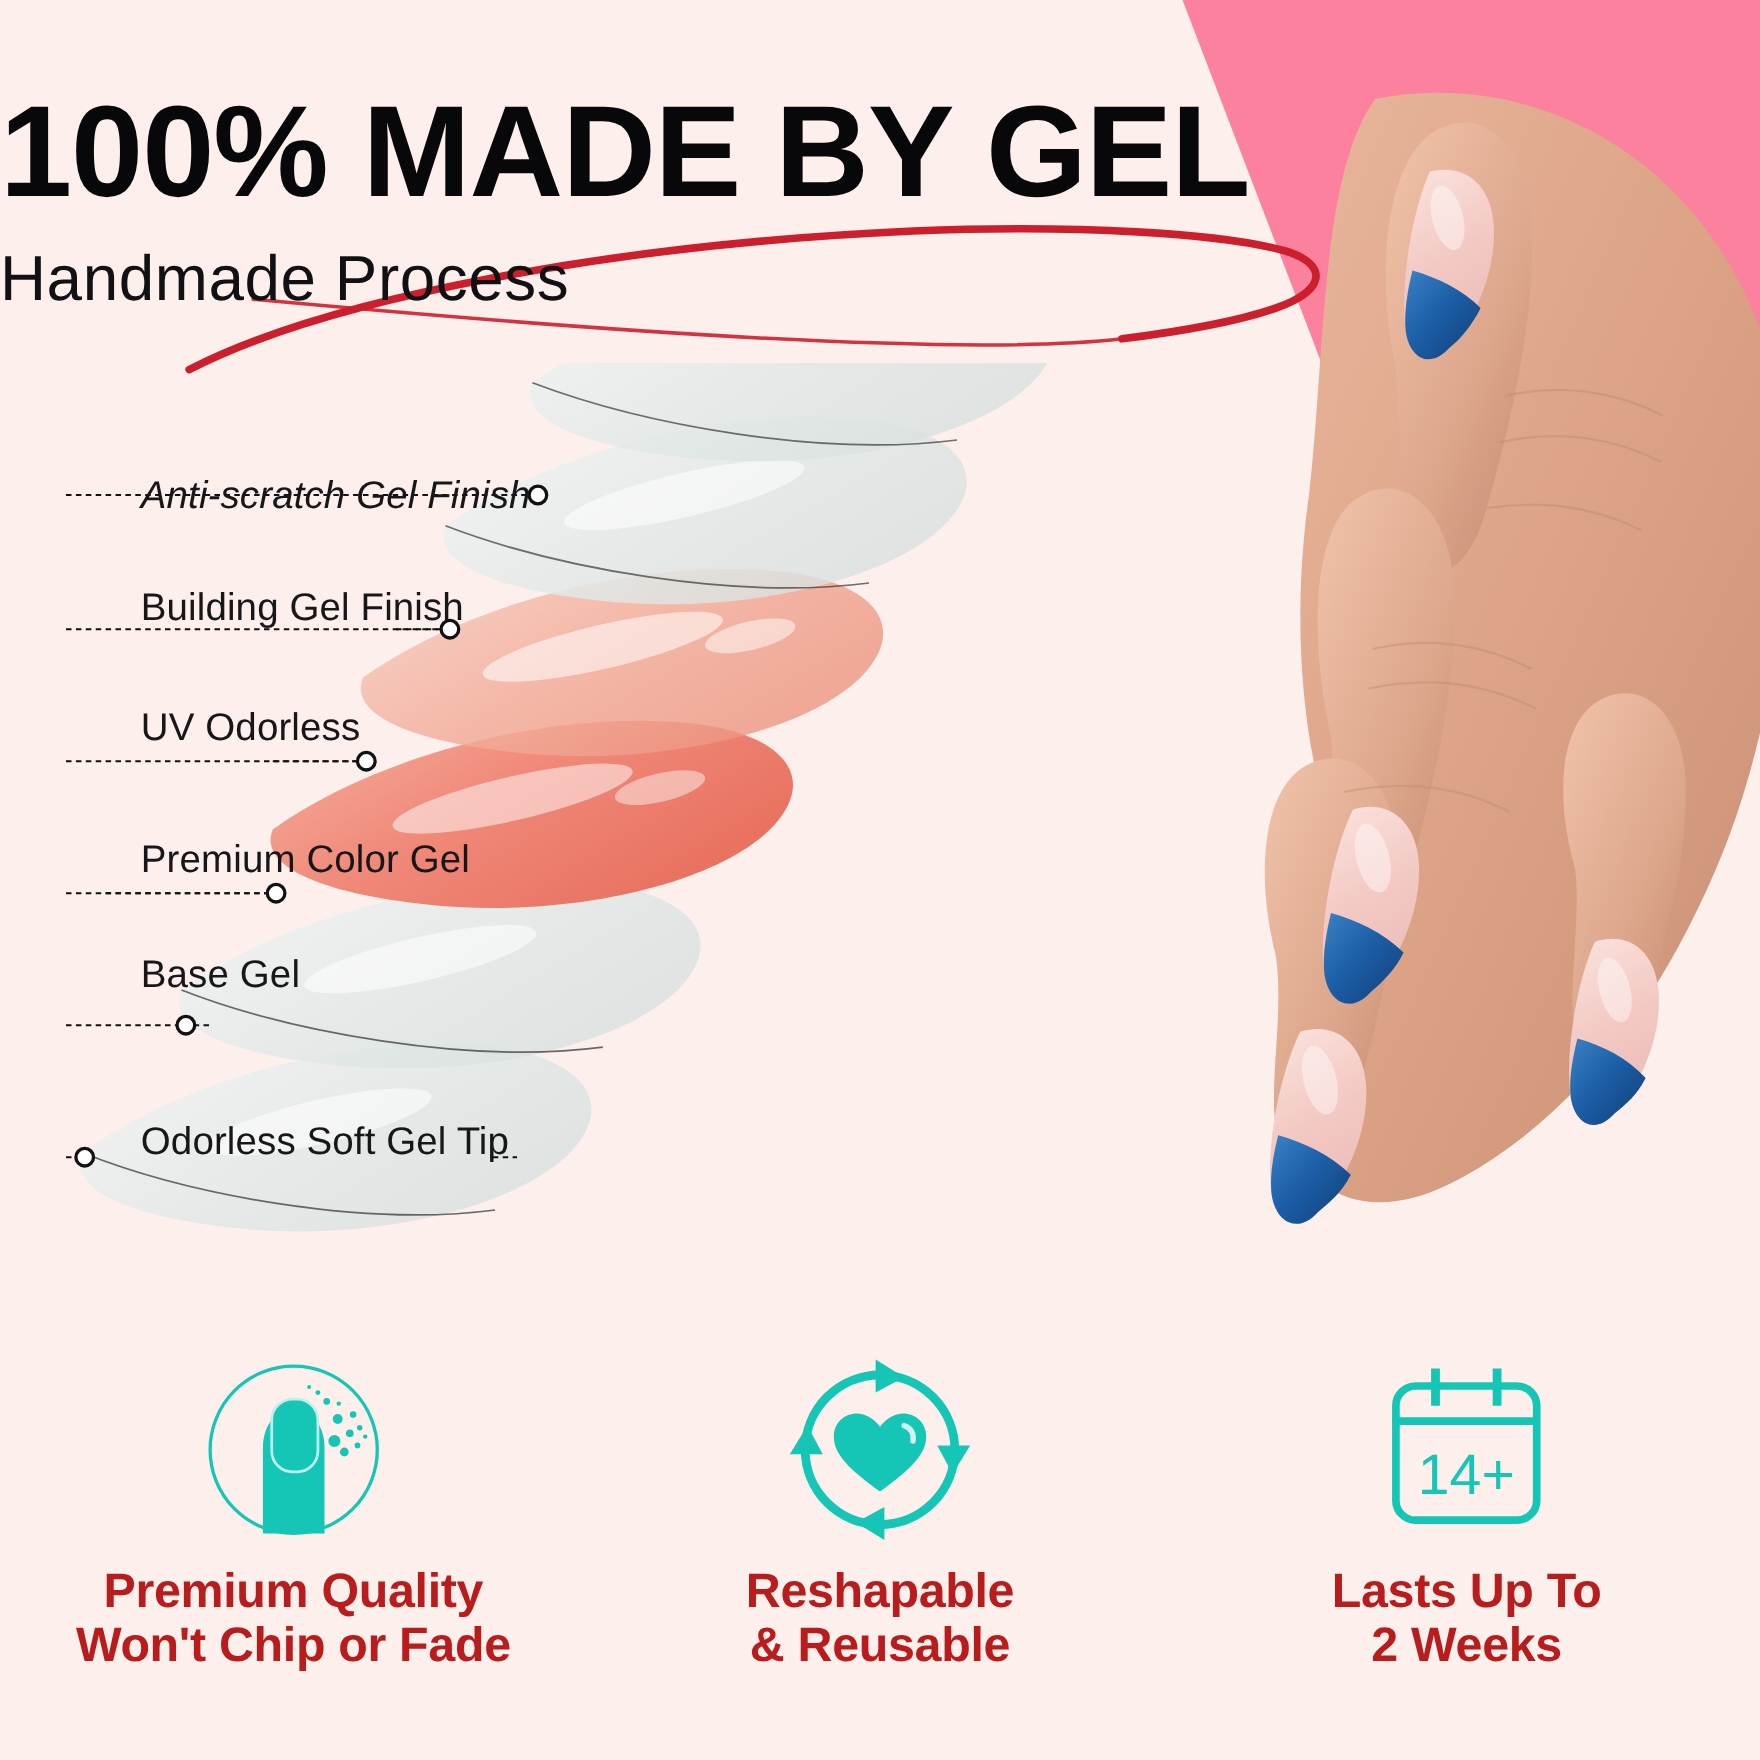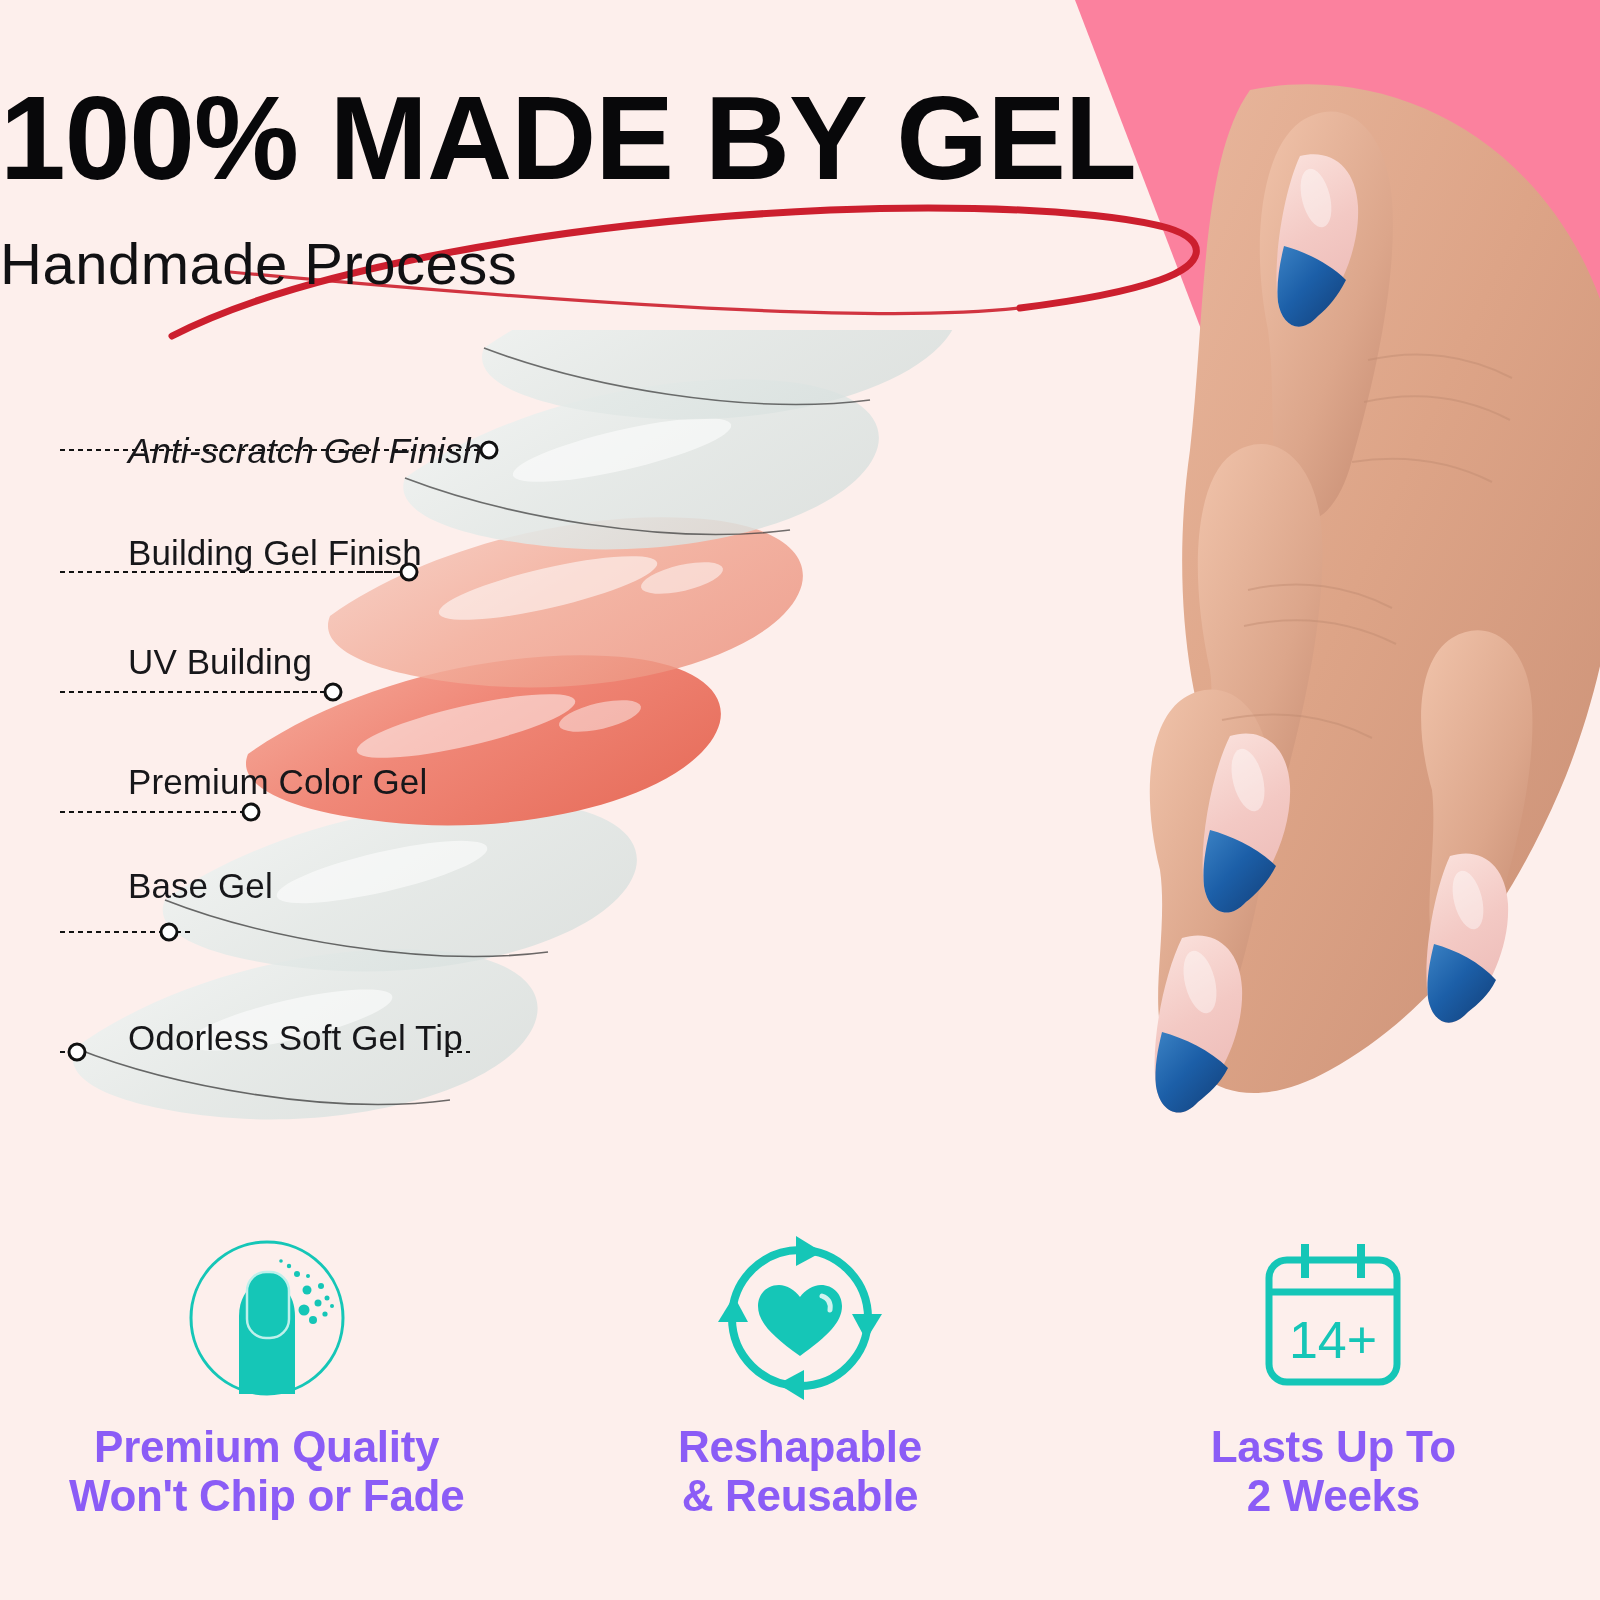--- a/index.html
+++ b/index.html
@@ -24,21 +24,21 @@
   }
   #main-headline{
     font-size:118px;
     font-weight:bold;
     letter-spacing:-1px;
     color:#08080a;
     line-height:1.02;
     white-space:nowrap;
   }
   #sub-headline{
-    margin-top:32px;
+    margin-top:22px;
     font-size:58px;
     font-weight:400;
     color:#111113;
     letter-spacing:.5px;
   }
   #red-swoosh{
     position:absolute; left:0; top:150px;
     width:1600px; height:200px;
     z-index:5; pointer-events:none;
   }
@@ -80,21 +80,21 @@
     display:flex; flex-direction:column;
     align-items:center;
   }
   .feature-icon{ height:180px; display:flex; align-items:center; justify-content:center; }
   .feature-caption{
     margin-top:14px;
     text-align:center;
     font-size:44px;
     font-weight:bold;
     line-height:1.12;
-    color:#8b5cf6;
+    color:#b91c1c;
     letter-spacing:-.3px;
   }
 </style>
 </head>
 <body>
 
 <svg id="pink-wedge" viewBox="0 0 1600 1600" preserveAspectRatio="none">
   <polygon points="1075,0 1600,0 1600,640 1320,640" fill="#FB819E"></polygon>
 </svg>
 
@@ -277,21 +277,21 @@
     <circle cx="409" cy="242" r="8"></circle>
     <circle cx="333" cy="362" r="8"></circle>
     <circle cx="251" cy="482" r="8"></circle>
     <circle cx="169" cy="602" r="8"></circle>
     <circle cx="77" cy="722" r="8"></circle>
   </g>
 </svg>
 
 <div class="layer-label" style="left:128px; top:431px;font-style:italic;">Anti-scratch Gel Finish</div>
 <div class="layer-label" style="left:128px; top:533px;">Building Gel Finish</div>
-<div class="layer-label" style="left:128px; top:642px;">UV Building</div>
+<div class="layer-label" style="left:128px; top:642px;">UV Odorless</div>
 <div class="layer-label" style="left:128px; top:762px;">Premium Color Gel</div>
 <div class="layer-label" style="left:128px; top:866px;text-align:center;">Base Gel</div>
 <div class="layer-label" style="left:128px; top:976px;margin-top:42px;">Odorless Soft Gel Tip</div>
 
 <div id="feature-row">
 
   <div class="feature-cell">
     <div class="feature-icon">
       <svg width="180" height="180" viewBox="0 0 180 180">
         <circle cx="90" cy="90" r="76" fill="none" stroke="#15C6B7" stroke-width="3"></circle>

